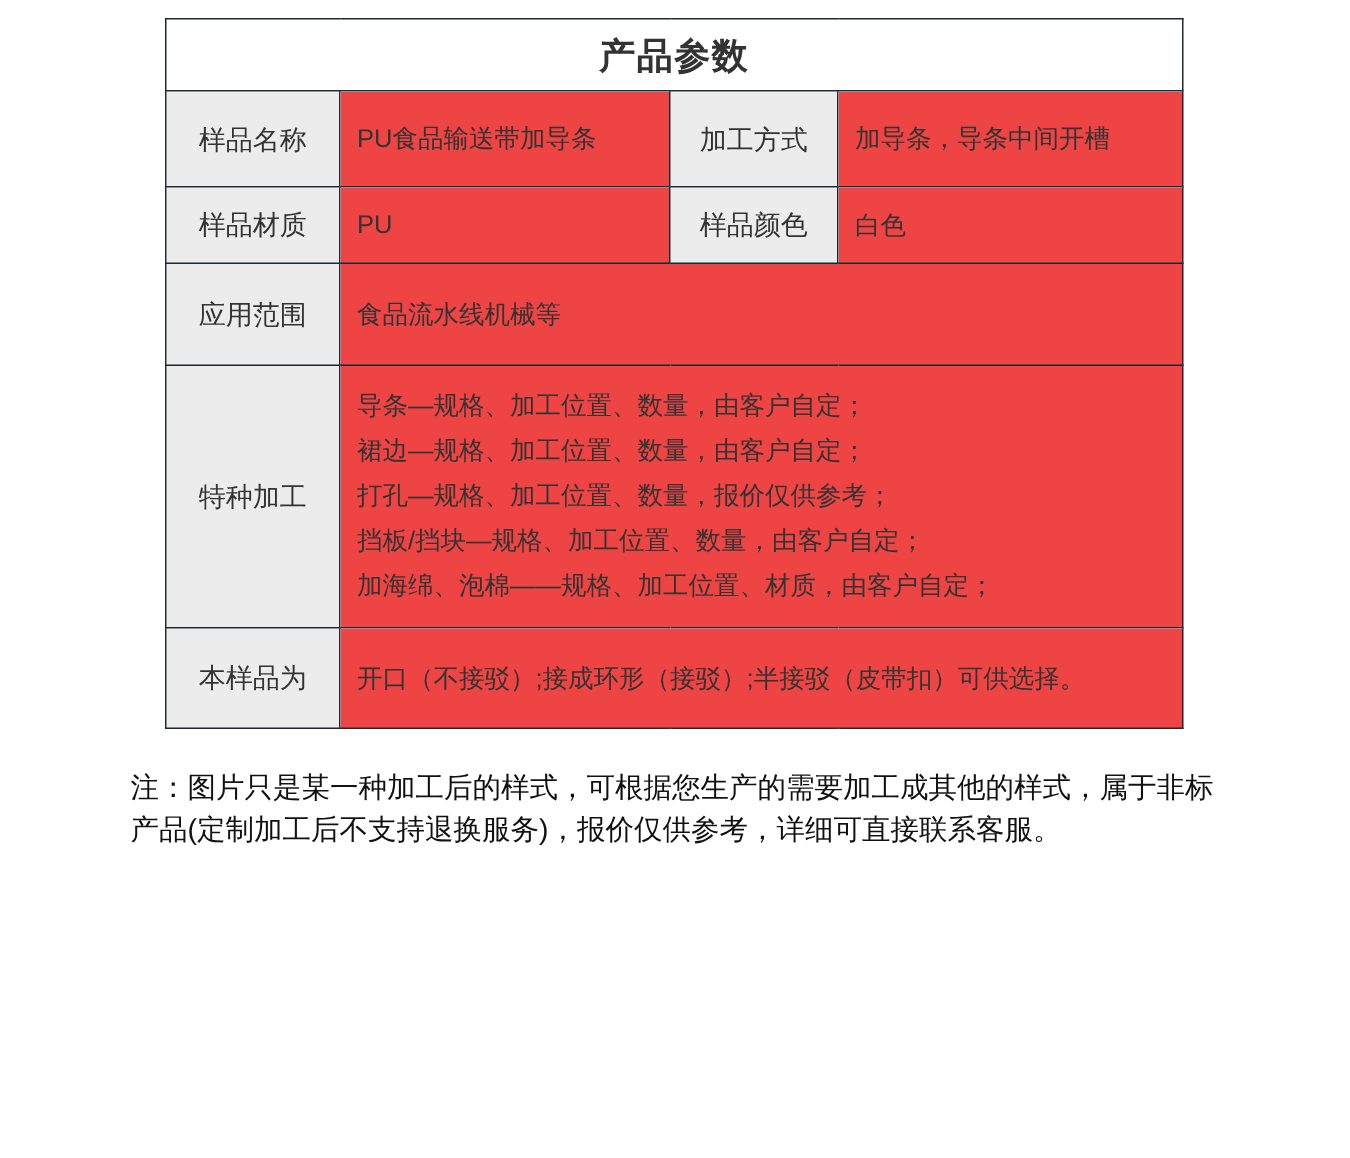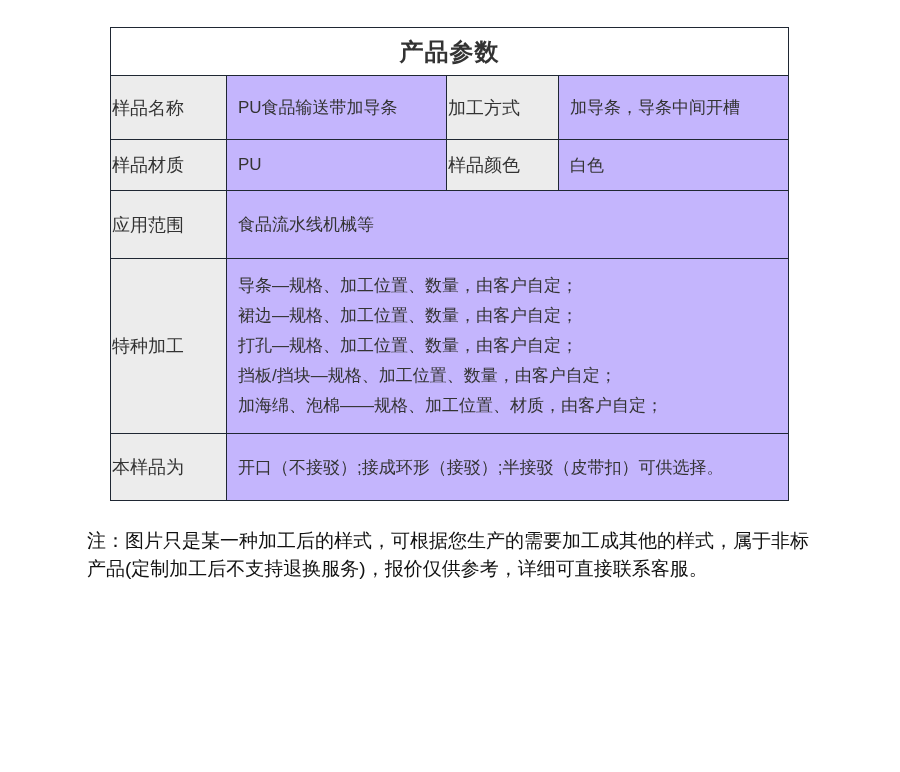--- a/index.html
+++ b/index.html
@@ -23,48 +23,48 @@
     font-size:21px;
     line-height:33px;
     font-weight:600;
     color:var(--text-primary);
     text-indent:2em;
     letter-spacing:0.2px;
   }
   table.params{
     border-collapse:collapse;
     table-layout:fixed;
-    margin:27px 0 0 110px;
+    margin:12px 0 0 110px;
     width:678px;
     color:var(--table-text);
     padding-left:47px;
   }
   table.params th,
   table.params td{
     border:1px solid var(--table-border);
     box-sizing:border-box;
     overflow:hidden;
   }
   .title-row th{
     height:48px;
     font-size:24px;
     font-weight:700;
     text-align:center;
     letter-spacing:1px;
     background:#ffffff;
   }
   td.label{
     background:var(--label-cell-bg);
-    text-align:left;
+    text-align:center;
     vertical-align:middle;
     font-size:18px;
     font-weight:400;
   }
   td.value{
-    background:#c4b5fd;
+    background:#ef4444;
     font-size:17px;
     padding-left:11px;
     vertical-align:middle;
   }
   tr.r-name   td{height:64px;}
   tr.r-mat    td{height:51px;}
   tr.r-app    td{height:68px;}
   tr.r-spec   td{height:174px;}
   tr.r-splice td{height:67px;}
   td.multiline{
@@ -119,21 +119,21 @@
       <tr class="r-app">
         <td class="label">应用范围</td>
         <td class="value" colspan="3">食品流水线机械等</td>
       </tr>
 
       <tr class="r-spec">
         <td class="label">特种加工</td>
         <td class="value multiline" colspan="3">
             <div class="tline">导条—规格、加工位置、数量，由客户自定；</div>
             <div class="tline">裙边—规格、加工位置、数量，由客户自定；</div>
-            <div class="tline">打孔—规格、加工位置、数量，由客户自定；</div>
+            <div class="tline">打孔—规格、加工位置、数量，报价仅供参考；</div>
             <div class="tline">挡板/挡块—规格、加工位置、数量，由客户自定；</div>
             <div class="tline">加海绵、泡棉——规格、加工位置、材质，由客户自定；</div>
           </td>
       </tr>
 
       <tr class="r-splice">
         <td class="label">本样品为</td>
         <td class="value" colspan="3">开口（不接驳）;接成环形（接驳）;半接驳（皮带扣）可供选择。</td>
       </tr>
     </tbody>

